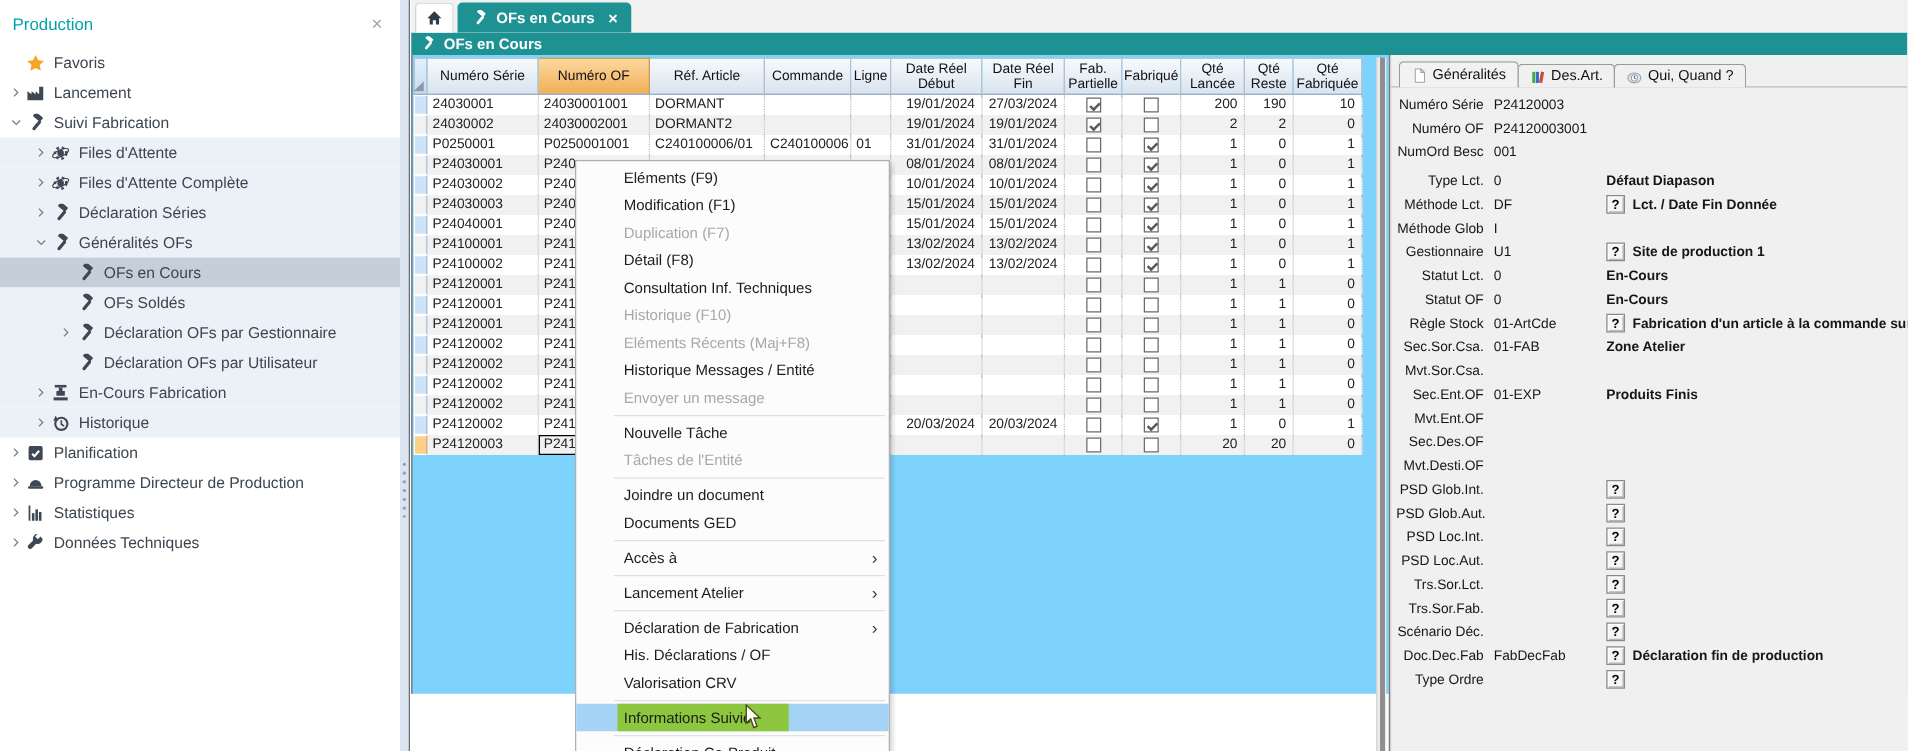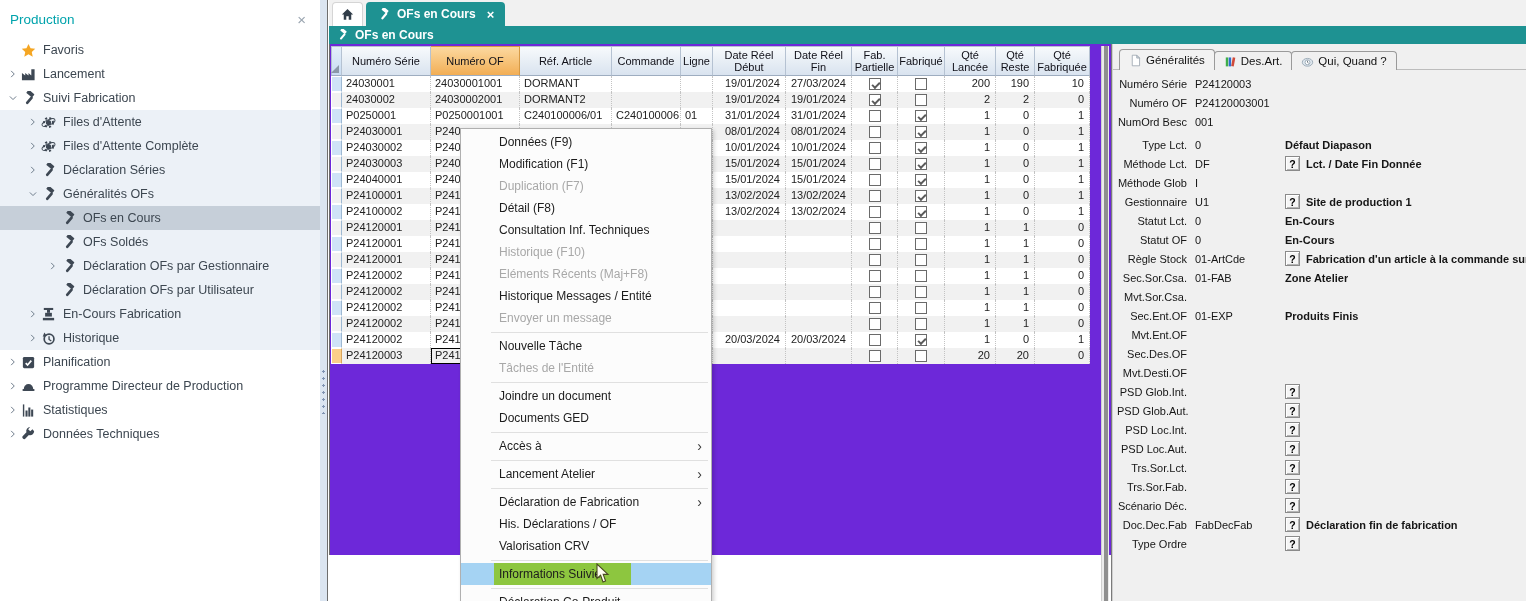--- a/index.html
+++ b/index.html
@@ -23,21 +23,21 @@
   #splitter .grip { position:absolute; left:2px; top:368px; width:3px; height:46px;
      background:radial-gradient(circle, #7f93b2 1px, transparent 1.4px); background-size:3px 7px; background-repeat:repeat-y; }
 
   
   #main { position:absolute; left:329px; top:0; width:1197px; height:601px; }
   .tabstrip { position:relative; height:26px; background:#f1f1f1; }
   .hometab { position:absolute; left:3px; top:2px; width:31px; height:24px; background:#fff; border:1px solid #d5d5d5; border-bottom:none; border-radius:4px 4px 0 0; display:flex; align-items:center; justify-content:center; }
   .activetab { position:absolute; left:37px; top:2px; height:24px; background:#1e9292; border-radius:4px 4px 0 0; display:flex; align-items:center; gap:7px; padding:0 11px; color:#fff; font-weight:bold; font-size:12px; }
   .activetab .x { font-weight:bold; font-size:13px; margin-left:4px; }
   .titlebar { height:18px; background:#1e9292; display:flex; align-items:center; gap:7px; padding-left:7px; color:#fff; font-weight:bold; font-size:12px; }
-  #workspace { position:relative; height:511px; background:#6d28d9; border-left:1px solid #6e6e6e; }
+  #workspace { position:relative; height:511px; background:#7dd3fc; border-left:1px solid #6e6e6e; }
 
   
   #grid { position:absolute; left:1px; top:2px; width:770px; }
   .thead { display:flex; height:30px; }
   .th { border-right:1px solid #b5c2d2; border-top:1px solid #b5c2d2; border-bottom:1px solid #9eadc0;
         background:linear-gradient(#f7fafc, #d9e3ef); display:flex; align-items:center; justify-content:center;
         font-size:11px; line-height:12px; text-align:center; white-space:pre-line; color:#101018; }
   .th.first { border-left:1px solid #b5c2d2; background:linear-gradient(#e4effa,#c8dcf2); position:relative; }
   .th.first::after { content:""; position:absolute; right:2px; bottom:2px; border-style:solid; border-width:0 0 8px 8px; border-color:transparent transparent #8a98a8 transparent; }
   .th.hl { background:linear-gradient(#fcd9a0,#f2ae55); border-right:1px solid #d69a45; border-top:1px solid #d69a45; }
@@ -893,34 +893,34 @@
             </div>
             <div class="fld">
               <span class="lbl">Scénario Déc.</span>
               <span class="val"></span>
               <span class="q">?</span>
             </div>
             <div class="fld">
               <span class="lbl">Doc.Dec.Fab</span>
               <span class="val">FabDecFab</span>
               <span class="q">?</span>
-              <span class="desc">Déclaration fin de fabrication</span>
+              <span class="desc">Déclaration fin de production</span>
             </div>
             <div class="fld">
               <span class="lbl">Type Ordre</span>
               <span class="val"></span>
               <span class="q">?</span>
             </div>
           </div>
       </div>
     </div>
   </div>
 
   <div id="ctxmenu">
-      <div class="mi">Données (F9)</div>
+      <div class="mi">Eléments (F9)</div>
       <div class="mi">Modification (F1)</div>
       <div class="mi disabled">Duplication (F7)</div>
       <div class="mi">Détail (F8)</div>
       <div class="mi">Consultation Inf. Techniques</div>
       <div class="mi disabled">Historique (F10)</div>
       <div class="mi disabled">Eléments Récents (Maj+F8)</div>
       <div class="mi">Historique Messages / Entité</div>
       <div class="mi disabled">Envoyer un message</div>
       <div class="msep"></div>
       <div class="mi">Nouvelle Tâche</div>

